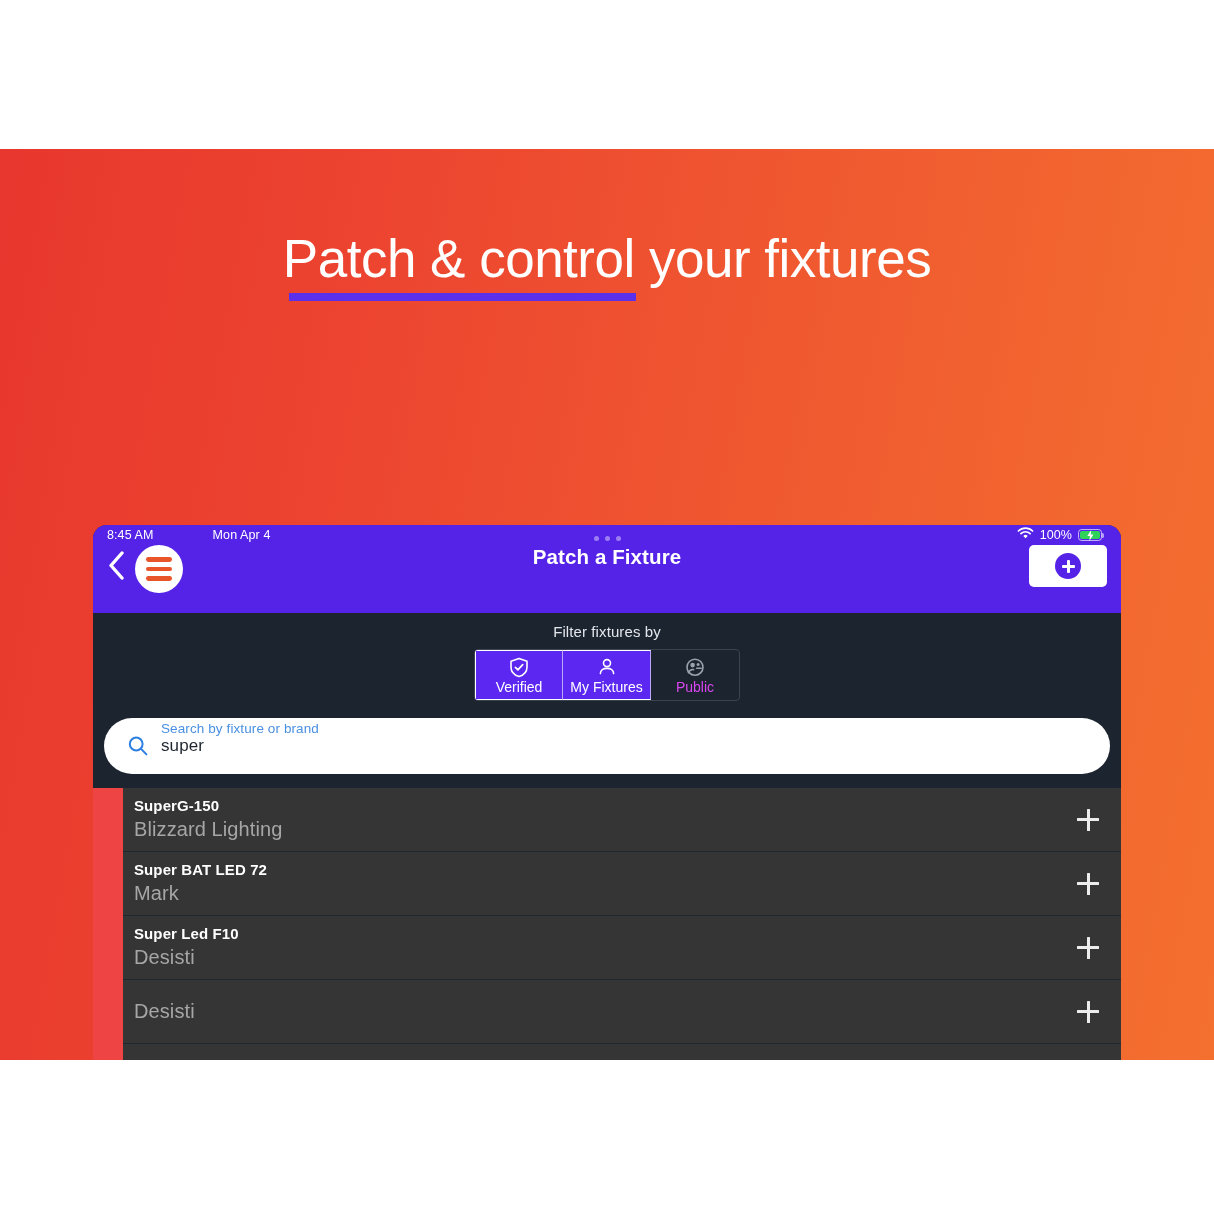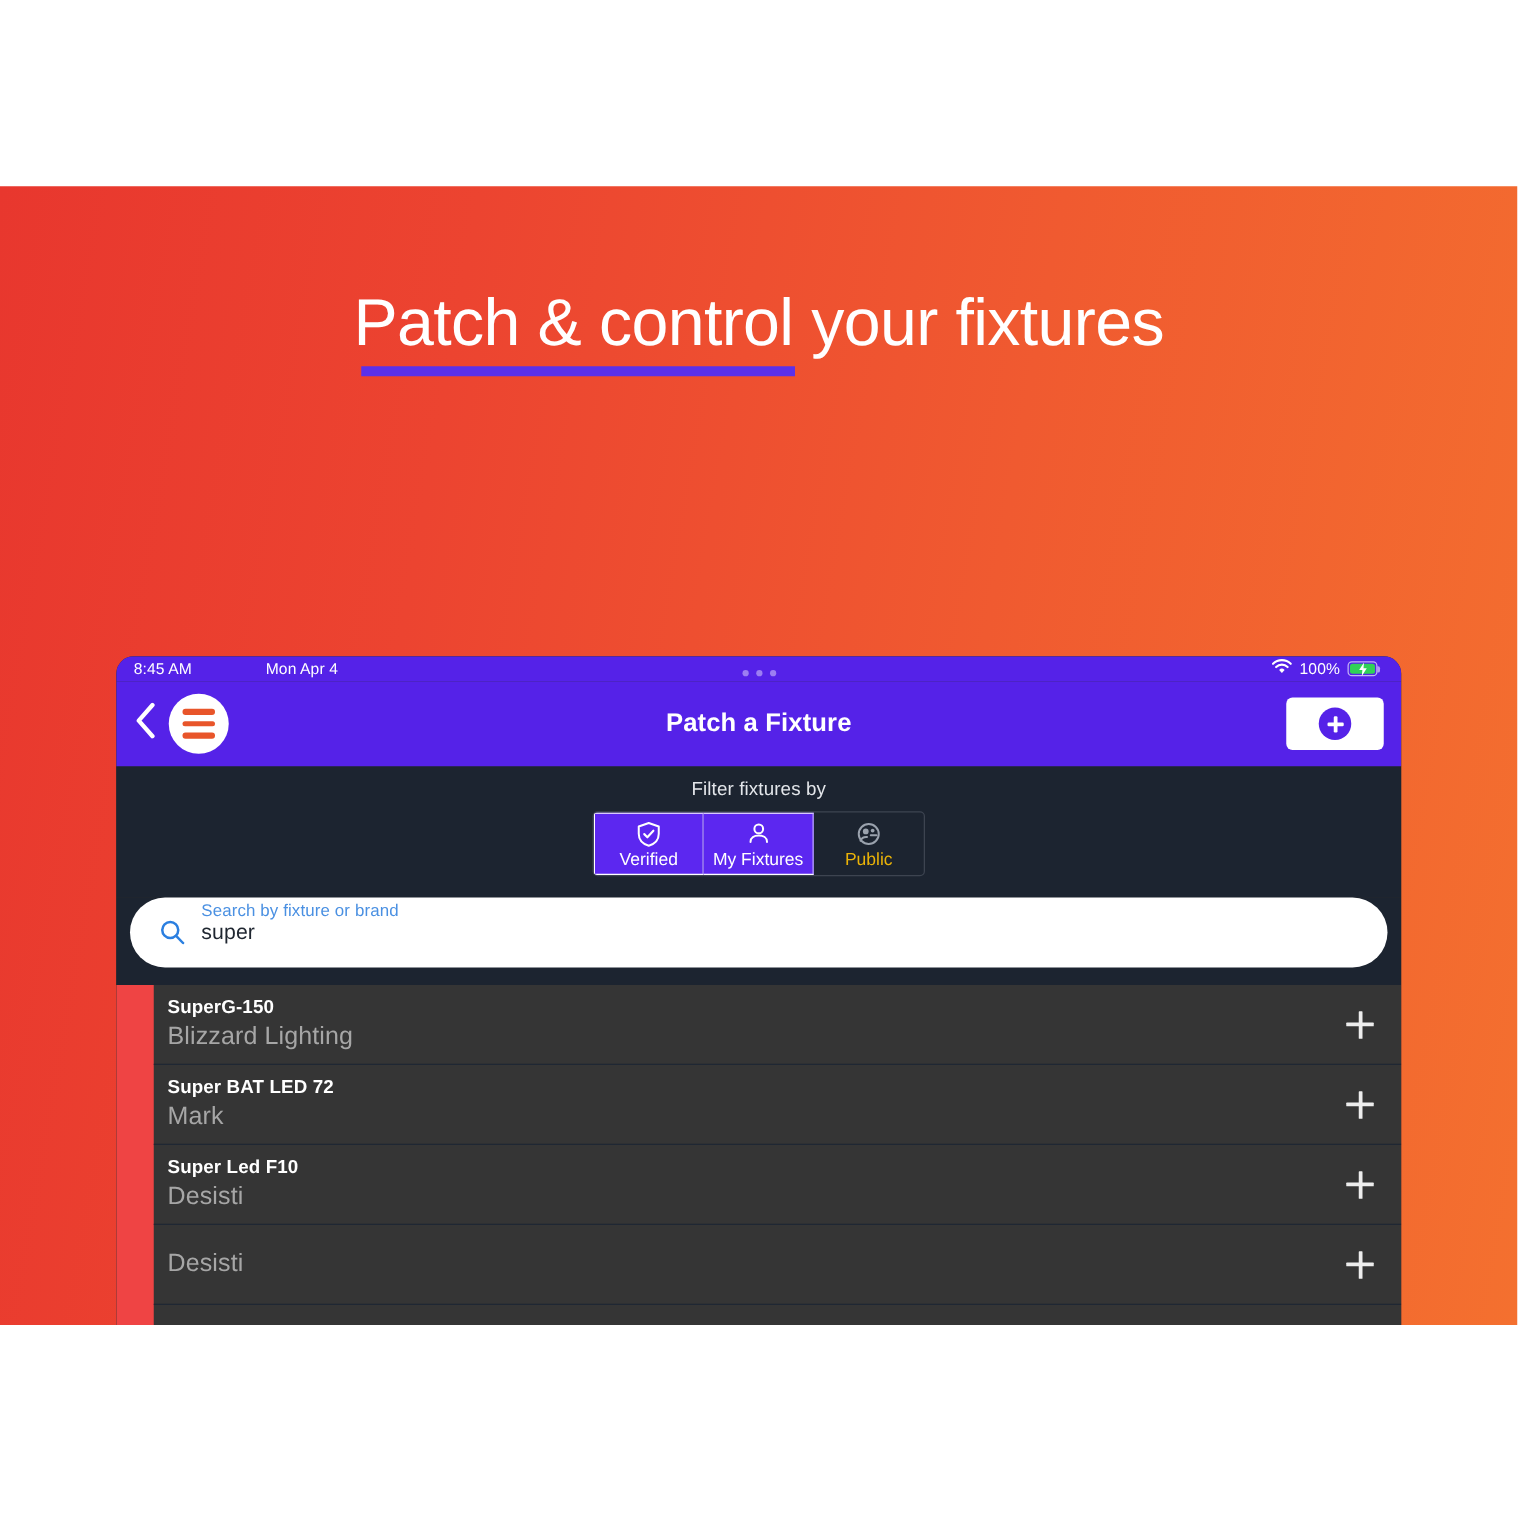--- a/index.html
+++ b/index.html
@@ -101,21 +101,21 @@
     position:absolute; left:0; top:0; right:0; bottom:0;
     display:flex; align-items:center; justify-content:center;
   }
 
   
   .navbar {
     position: relative;
     height: 68px;
     background: #5522e8;
     display: flex;
-    align-items: center;
+    align-items: flex-start;
     padding: 0 14px 0 6px;
   }
   .dots {
     position: absolute;
     left: 0; right: 0; top: -9px;
     display: flex; justify-content: center; gap: 6px;
   }
   .dots span {
     width: 5px; height: 5px; border-radius: 50%;
     background: rgba(255,255,255,0.42);
@@ -199,21 +199,21 @@
     border: 1px solid #3d4450;
     border-radius: 4px;
     overflow: hidden;
   }
   .seg-item {
     width: 88px; height: 50px;
     display: flex; flex-direction: column;
     align-items: center; justify-content: center;
     gap: 2px;
     background: transparent;
-    color: #eab308;
+    color: #d946ef;
     font-size: 14px;
     cursor: pointer;
     border-right: 1px solid #3d4450;
   }
   .seg-item:last-child { border-right: none; }
   .seg-item.active {
     background: #5c27f0;
     color: #ffffff;
     border: 1px solid #ffffff;
     border-right-color: #b9a6f5;

